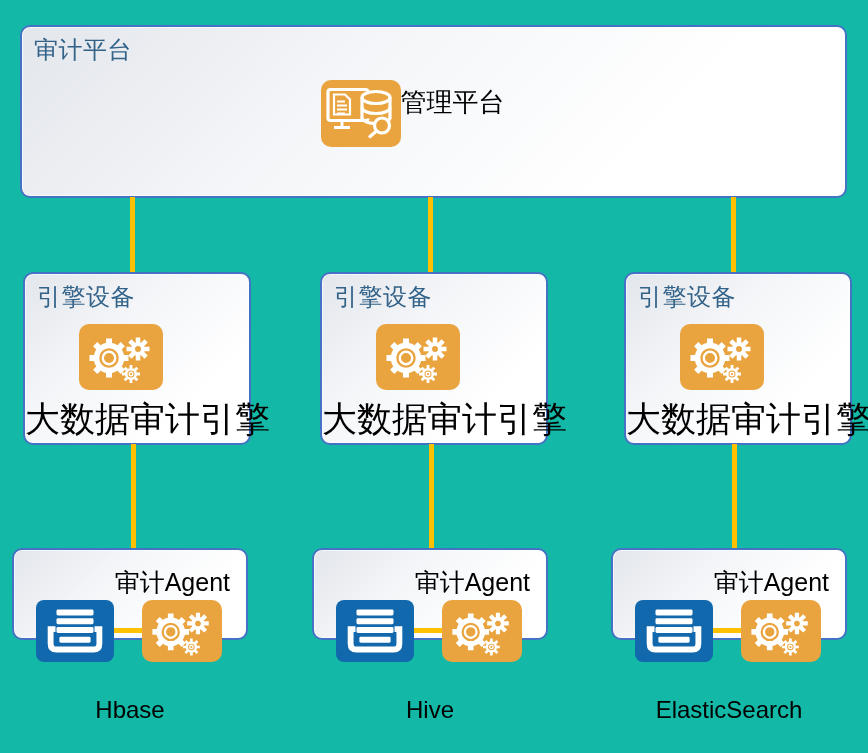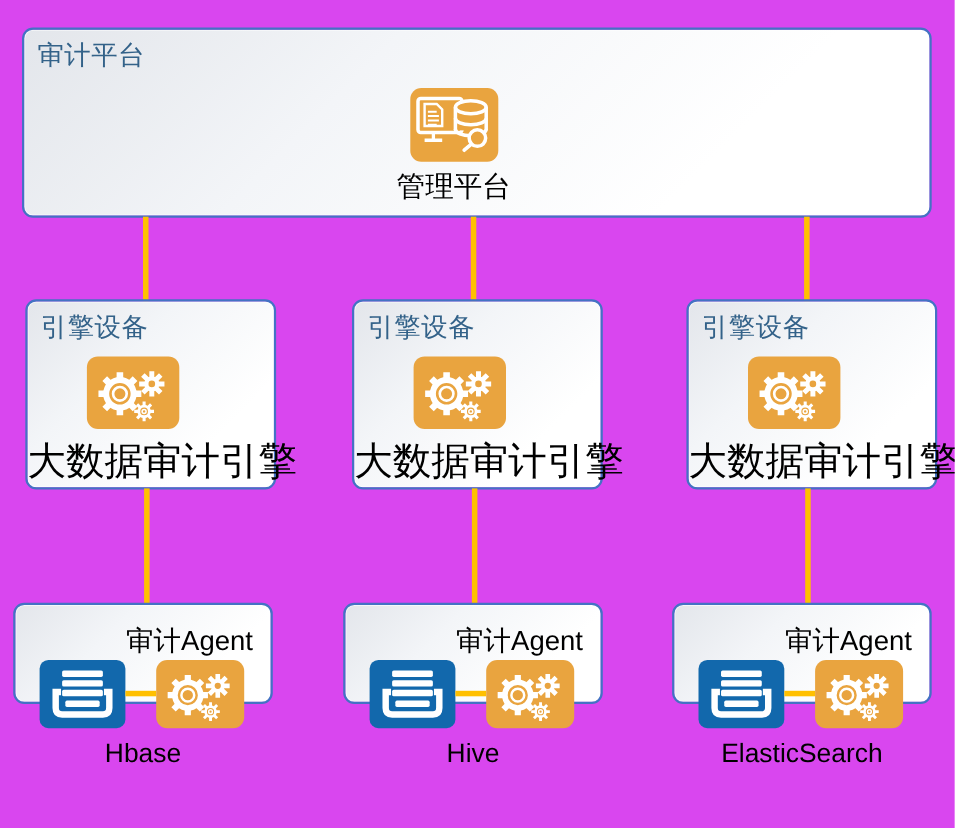--- a/index.html
+++ b/index.html
@@ -1,55 +1,55 @@
 <!DOCTYPE html>
 <html style="--box-border: #4472C4; --box-title-text: #336289; --label-text: #000000; --icon-orange: #E9A43F; --icon-blue: #1268AC; --connector-yellow: #FFC000; --box-fill-top: #E3E6EB; --box-fill-bottom: #FFFFFF;"><head>
 <meta charset="utf-8">
 <style>
   html,body{margin:0;padding:0;background:#fff;}
   .canvas{
-    position:relative;width:868px;height:753px;background:#d946ef;overflow:hidden;
+    position:relative;width:868px;height:753px;background:#14b8a6;overflow:hidden;
     font-family:"Liberation Sans","DejaVu Sans",sans-serif;
   }
   .box{
     position:absolute;box-sizing:border-box;
     border:2px solid var(--box-border,#4472C4);
     border-radius:10px;
     background:linear-gradient(135deg,var(--box-fill-top,#E3E6EB) 0%,#f3f5f8 35%,var(--box-fill-bottom,#FFFFFF) 75%);
     box-shadow:inset 0 0 0 1px rgba(255,255,255,.65);
   }
   .platform-box{left:20px;top:25px;width:827px;height:173px;}
   .engine-box{top:272px;width:228px;height:173px;}
   .agent-box{top:548px;width:236px;height:92px;}
   .eb1{left:23px;}.eb2{left:320px;}.eb3{left:624px;}
   .ab1{left:12px;}.ab2{left:312px;}.ab3{left:611px;}
   .box-title{
     position:absolute;left:12px;top:7px;
     font-size:24px;color:var(--box-title-text,#336289);letter-spacing:.5px;
   }
   .center-node{
     position:absolute;left:50%;top:53px;transform:translateX(calc(-50% - 21px));
-    display:flex;flex-direction:column;align-items:center;
+    display:flex;flex-direction:row;
   }
   .icon{border-radius:10px;background:var(--icon-orange,#E9A43F);display:block;}
   .icon.blue{background:var(--icon-blue,#1268AC);border-radius:8px;}
   .icon svg{display:block;width:100%;height:100%;}
   .mgmt-icon{width:80px;height:67px;}
   .node-label{font-size:26px;color:var(--label-text,#000);margin-top:5px;white-space:nowrap;}
   .engine-icon{position:absolute;left:calc(50% - 58px);top:50px;width:84px;height:66px;}
   .engine-label{position:absolute;left:0;top:122px;width:100%;text-align:center;
     font-size:35px;color:var(--label-text,#000);white-space:nowrap;}
   .agent-label{position:absolute;right:16px;top:16px;font-size:25px;color:var(--label-text,#000);white-space:nowrap;}
   .collector-icon{position:absolute;left:22px;top:50px;width:78px;height:62px;}
   .agent-gear-icon{position:absolute;left:128px;top:50px;width:80px;height:62px;}
   .vline{position:absolute;width:5px;background:var(--connector-yellow,#FFC000);}
   .v-top{top:197px;height:77px;}
   .v-bot{top:444px;height:105px;}
   .hconn{position:absolute;left:100px;top:78px;width:28px;height:5px;background:var(--connector-yellow,#FFC000);}
-  .ds-label{position:absolute;top:672px;width:236px;text-align:center;
+  .ds-label{position:absolute;top:696px;width:236px;text-align:center;
     font-size:24px;color:var(--label-text,#000);white-space:nowrap;}
   .dl1{left:12px;}.dl2{left:312px;}.dl3{left:611px;}
 </style>
 </head>
 <body>
 
 <svg width="0" height="0" style="position:absolute" aria-hidden="true">
   <defs>
     <g id="g-gears" fill="none" stroke="#fff">
 

